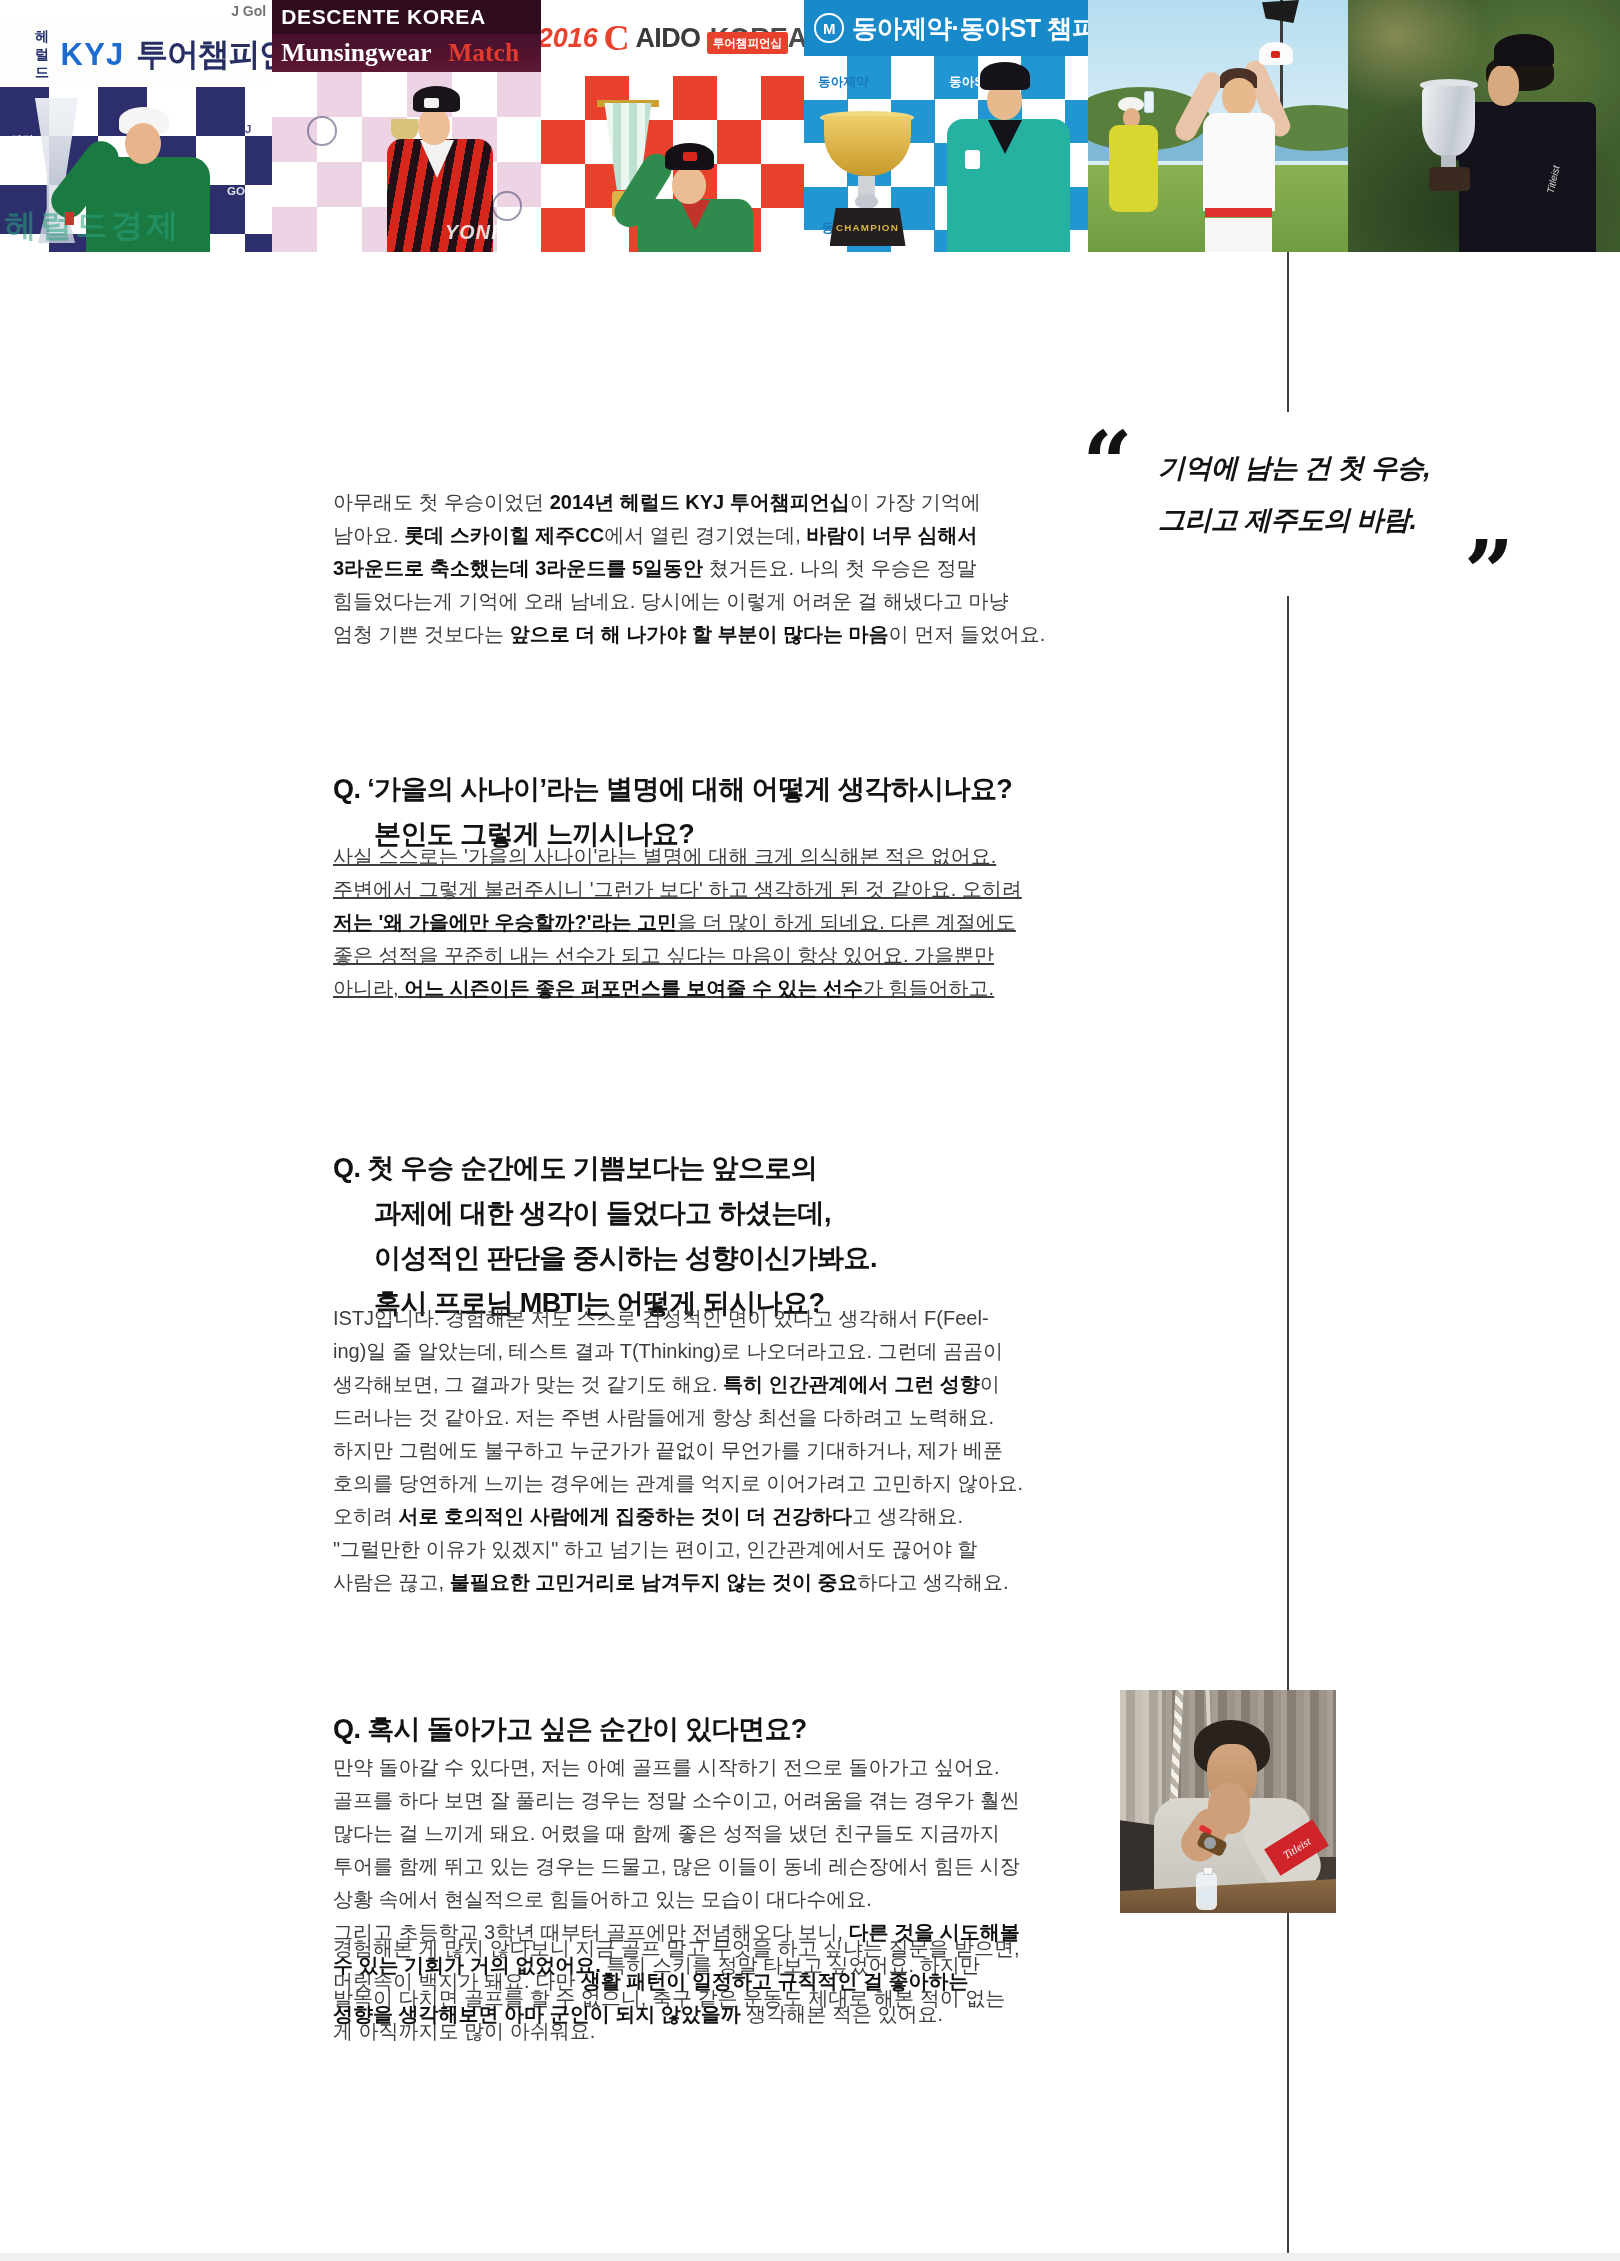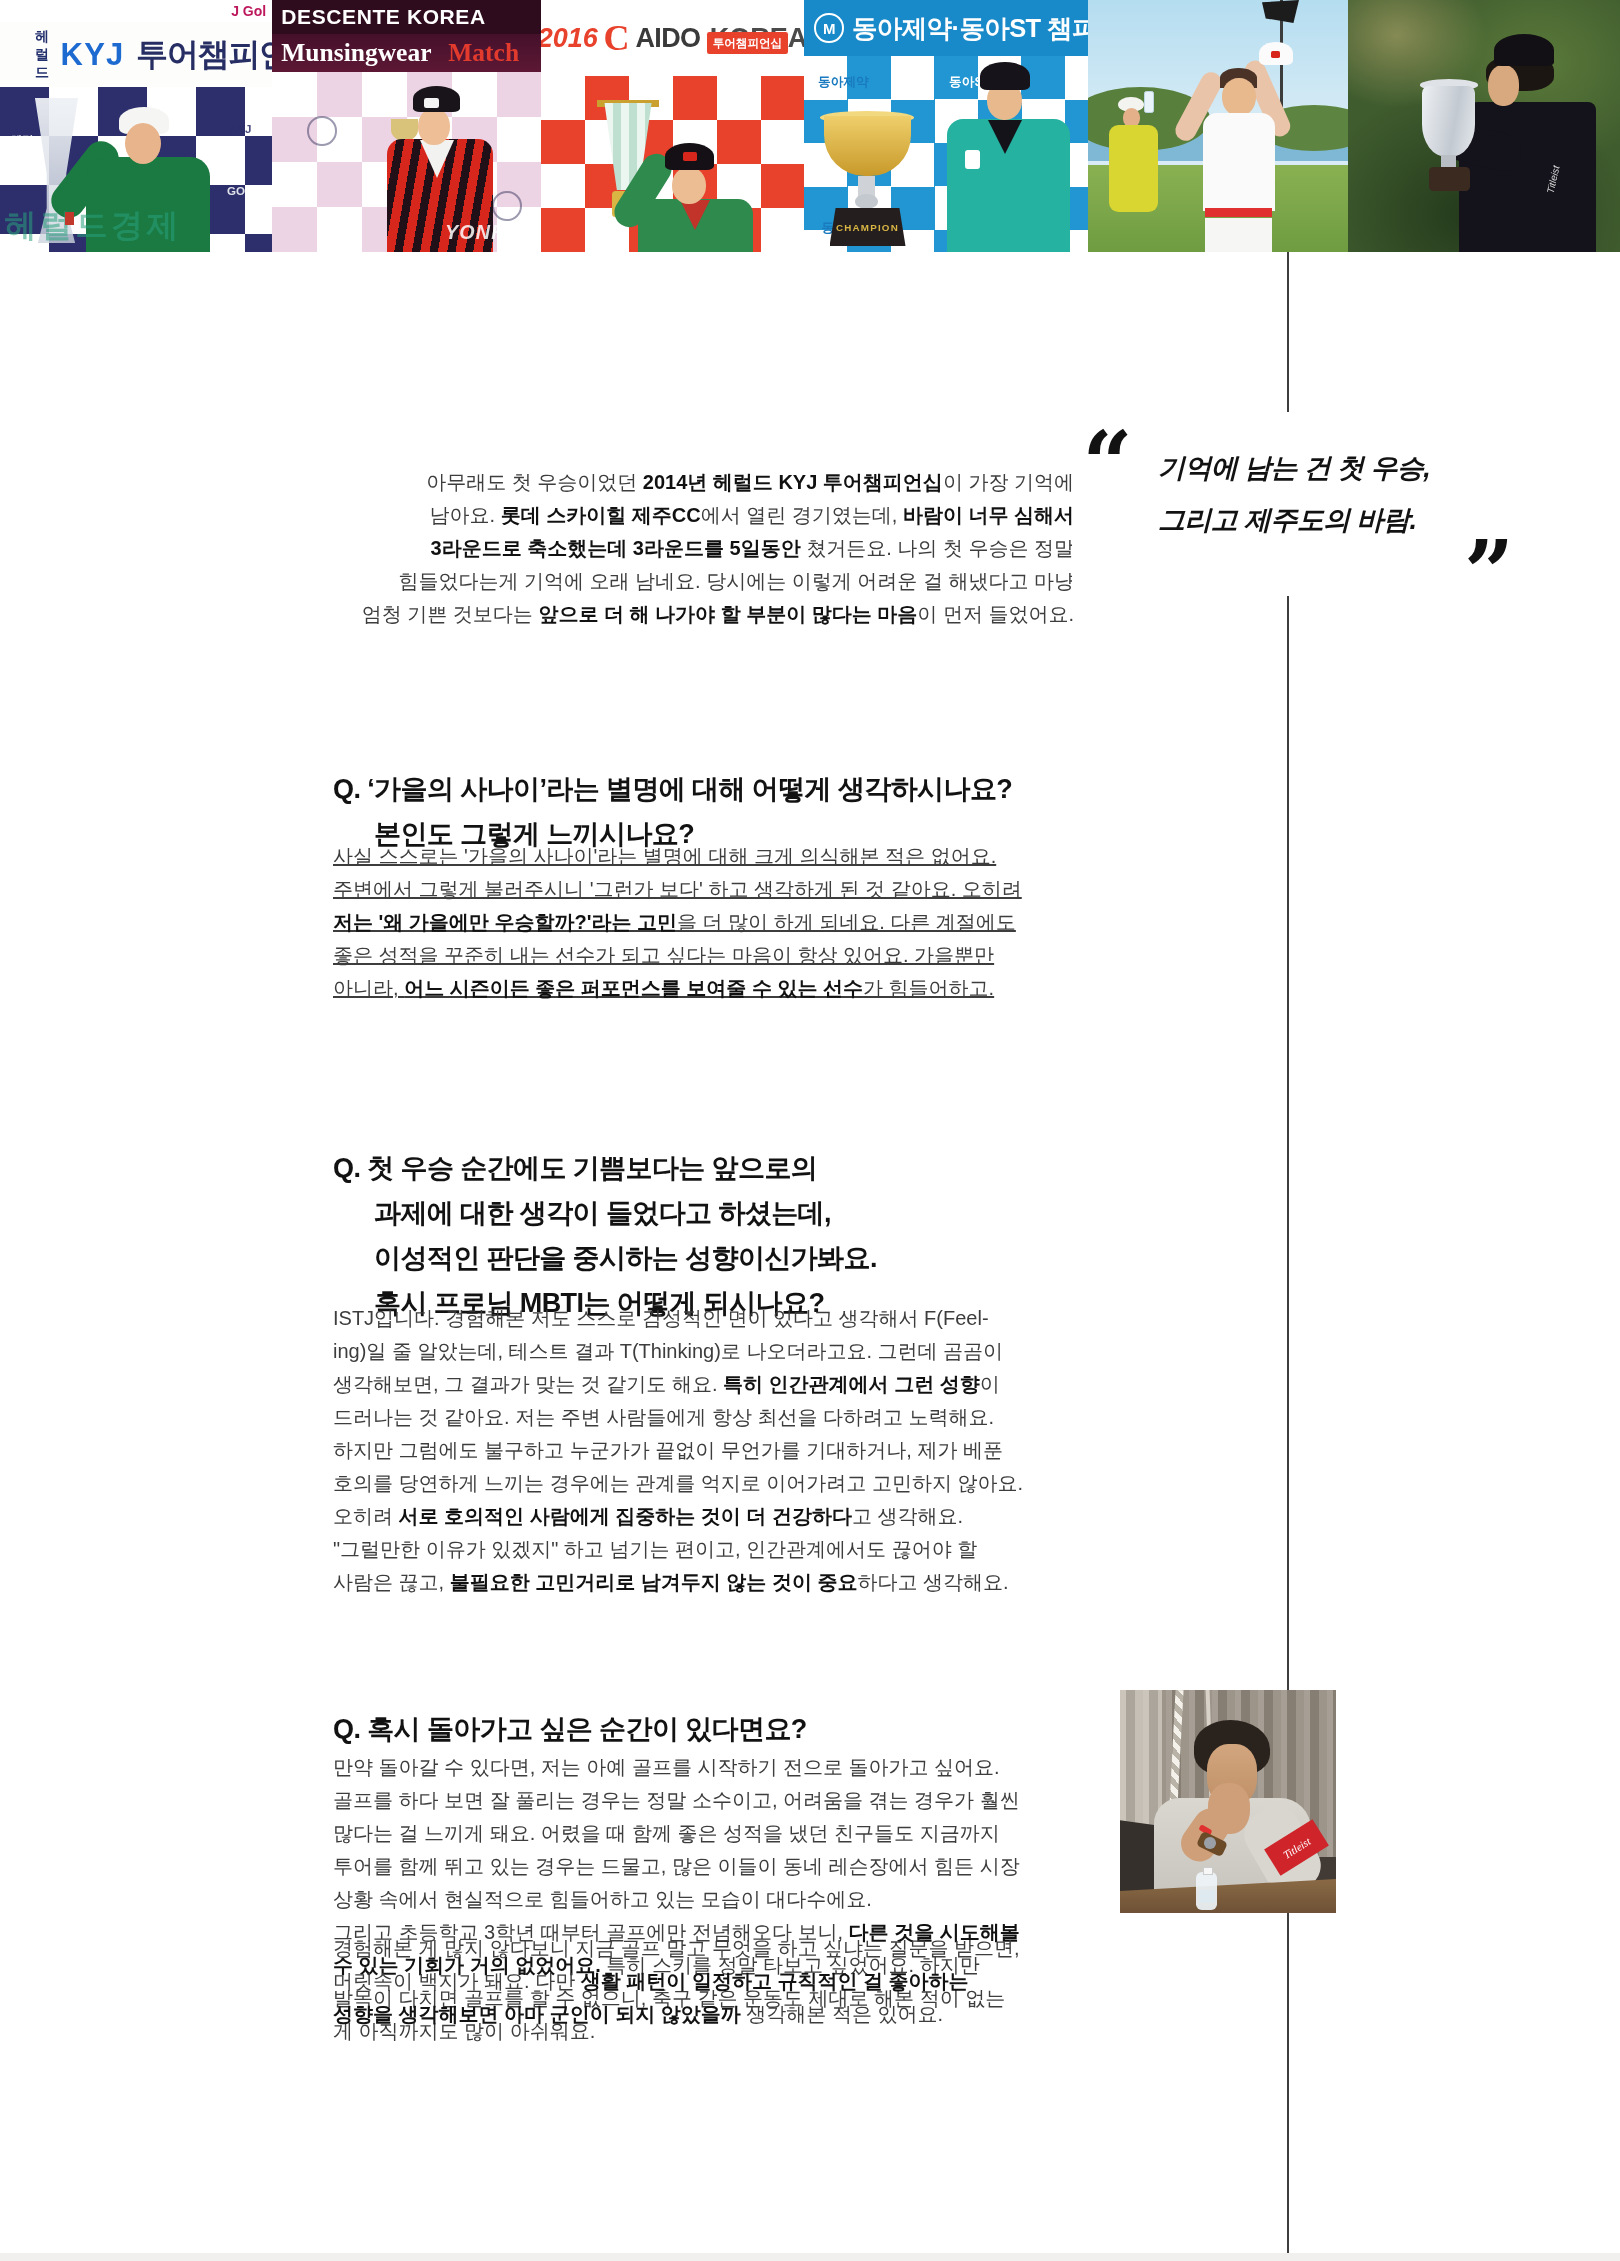--- a/index.html
+++ b/index.html
@@ -13,21 +13,21 @@
   .p1{width:272px;background:#f4f2ee;}
   .p2{width:269px;}
   .p3{width:263px;background:#fff;}
   .p4{width:284px;}
   .p5{width:260px;}
   .p6{width:272px;background:#3f5c2e;}
   .checker{background-image:conic-gradient(var(--c1) 0 25%,var(--c2) 0 50%,var(--c1) 0 75%,var(--c2) 0);}
 
   
   .p1-top{left:0;top:0;width:100%;height:22px;background:#fff;text-align:right;
-          font-weight:700;font-size:14px;color:#be185d;padding-right:5.8px;box-sizing:border-box;line-height:22px;}
+          font-weight:700;font-size:14px;color:#737373;padding-right:5.8px;box-sizing:border-box;line-height:22px;}
   .p1-title{left:0;top:22px;width:100%;height:65px;background:#fdfdfc;display:flex;align-items:center;gap:11.6px;padding-left:35px;box-sizing:border-box;}
   .p1-herald{font-size:14px;font-weight:700;color:#23306e;}
   .p1-kyj{font-size:31px;font-weight:800;color:#1d6bd0;letter-spacing:1.2px;}
   .p1-tc{font-size:32px;font-weight:800;color:#262e63;letter-spacing:-1.2px;white-space:nowrap;}
   .p1-bg{left:0;top:87px;width:100%;height:165px;--c1:#ffffff;--c2:#2c2f6b;background-size:98px 98px;}
   .p1-cell{font-size:11.6px;font-weight:700;opacity:.85;}
   .trophy-crystal{left:32px;top:98px;width:49px;height:145px;
       background:linear-gradient(180deg,rgba(238,241,245,.95),rgba(205,212,222,.8));
       clip-path:polygon(6% 0,94% 0,70% 52%,70% 76%,88% 100%,12% 100%,30% 76%,30% 52%);}
   .p1-cap{left:119px;top:107px;width:50px;height:27px;background:#f5f5f3;border-radius:50% 50% 20% 20%;}
@@ -142,21 +142,21 @@
   .divider{position:absolute;left:1287px;top:250px;width:1.7px;height:2011px;background:#3e3e3e;z-index:1;}
 
   
   .q-head,.answer{position:absolute;left:333px;width:741px;z-index:2;}
   .q-head{font-size:27px;line-height:45px;font-weight:800;color:#121212;letter-spacing:-0.6px;}
   .q-head .ln{white-space:nowrap;padding-left:41px;}
   .q-head .ln:first-child{padding-left:0;}
   .answer{font-size:20px;line-height:33px;color:#3d3d3d;font-weight:400;}
   .answer .ln{white-space:nowrap;}
   .answer .b{font-weight:700;color:#111;}
-  #q1h{top:373px;} #q1a{top:466px;text-align:right;}
+  #q1h{top:373px;} #q1a{top:486px;}
   #q2h{top:745px;} #q2a{top:840px;text-decoration:underline;}
   #q3h{top:1124px;} #q3a{top:1302px;}
   #q4h{top:1685px;} #q4a1{top:1751px;} #q4a2{top:1932px;}
 
   
   .pull-quote{position:absolute;left:1072px;top:412px;width:457px;height:184px;background:#fff;z-index:2;}
   .q-mark{position:absolute;font-family:"DejaVu Serif",serif;font-weight:900;font-size:87px;color:#121212;line-height:1;}
   .q-open{left:10.4px;top:8px;}
   .q-close{right:15px;bottom:-19.7px;}
   .q-text{position:absolute;left:86px;top:30px;font-size:27px;line-height:52px;font-weight:800;color:#121212;

